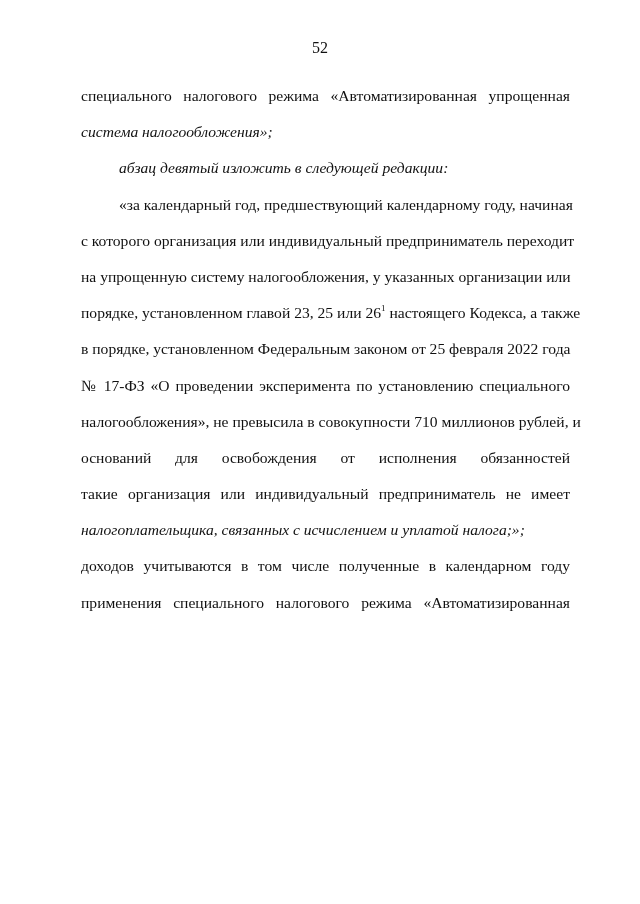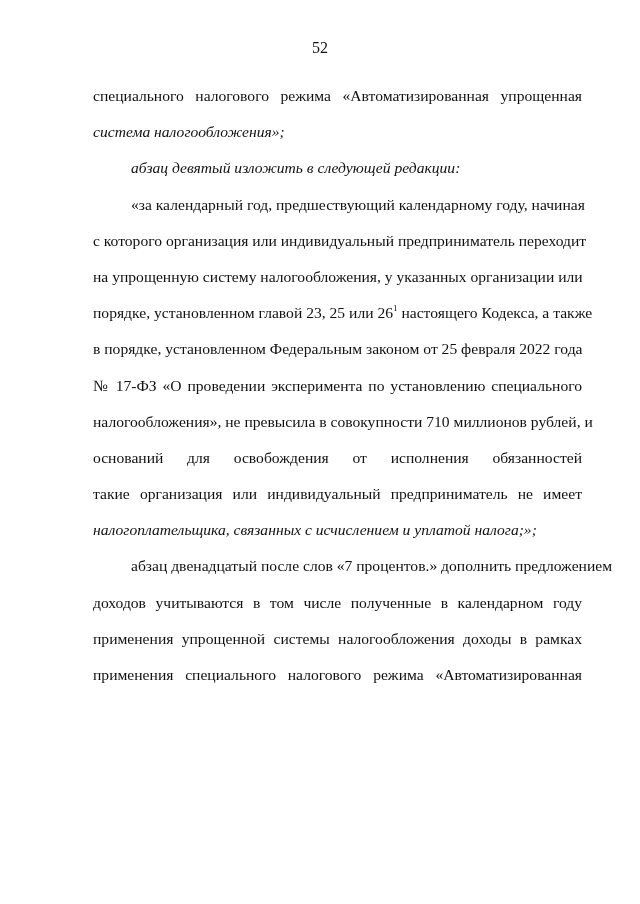--- a/index.html
+++ b/index.html
@@ -6,21 +6,21 @@
     body { width: 640px; height: 904px; position: relative; overflow: hidden; }
     .page {
       position: absolute; left: 0; top: 0; width: 640px; height: 904px; background: #ffffff;
       font-family: "Liberation Serif", "DejaVu Serif", serif; color: #111111;
     }
     .page-number {
       position: absolute; top: 38px; left: 0; width: 640px; text-align: center;
       font-size: 16px; line-height: 20px;
     }
     .body-text {
-      position: absolute; left: 93px; top: 78px; width: 489px;
+      position: absolute; left: 81px; top: 78px; width: 489px;
       font-size: 15.6px; line-height: 36.2px;
     }
     .line {
       display: block; height: 36.2px; white-space: nowrap; text-align: justify; text-align-last: justify;
     }
     .line.last { text-align-last: left; font-style: italic; }
     .line.indent { padding-left: 38px; }
     sup { font-size: 9px; line-height: 0; position: relative; top: -1px; }
   </style>
 </head>
@@ -40,18 +40,16 @@
     <span class="line">с которого организация или индивидуальный предприниматель переходит</span>
     <span class="line">на упрощенную систему налогообложения, у указанных организации или</span>
     <span class="line"><span>порядке, установленном главой 23, 25 или 26</span><sup>1</sup><span> настоящего Кодекса, а также</span></span>
     <span class="line">в порядке, установленном Федеральным законом от 25 февраля 2022 года</span>
     <span class="line">№ 17-ФЗ «О проведении эксперимента по установлению специального</span>
     <span class="line">налогообложения», не превысила в совокупности 710 миллионов рублей, и</span>
     <span class="line">оснований для освобождения от исполнения обязанностей</span>
     <span class="line">такие организация или индивидуальный предприниматель не имеет</span>
     <span class="line last">налогоплательщика, связанных с исчислением и уплатой налога;»;</span>
 
-    <span class="line indent">абзац двенадцатый после слов «7 процентов.» дополнить предложением</span>
     <span class="line">доходов учитываются в том числе полученные в календарном году</span>
-    <span class="line">применения упрощенной системы налогообложения доходы в рамках</span>
     <span class="line">применения специального налогового режима «Автоматизированная</span>
   </div>
 </div>
 
 </body></html>

